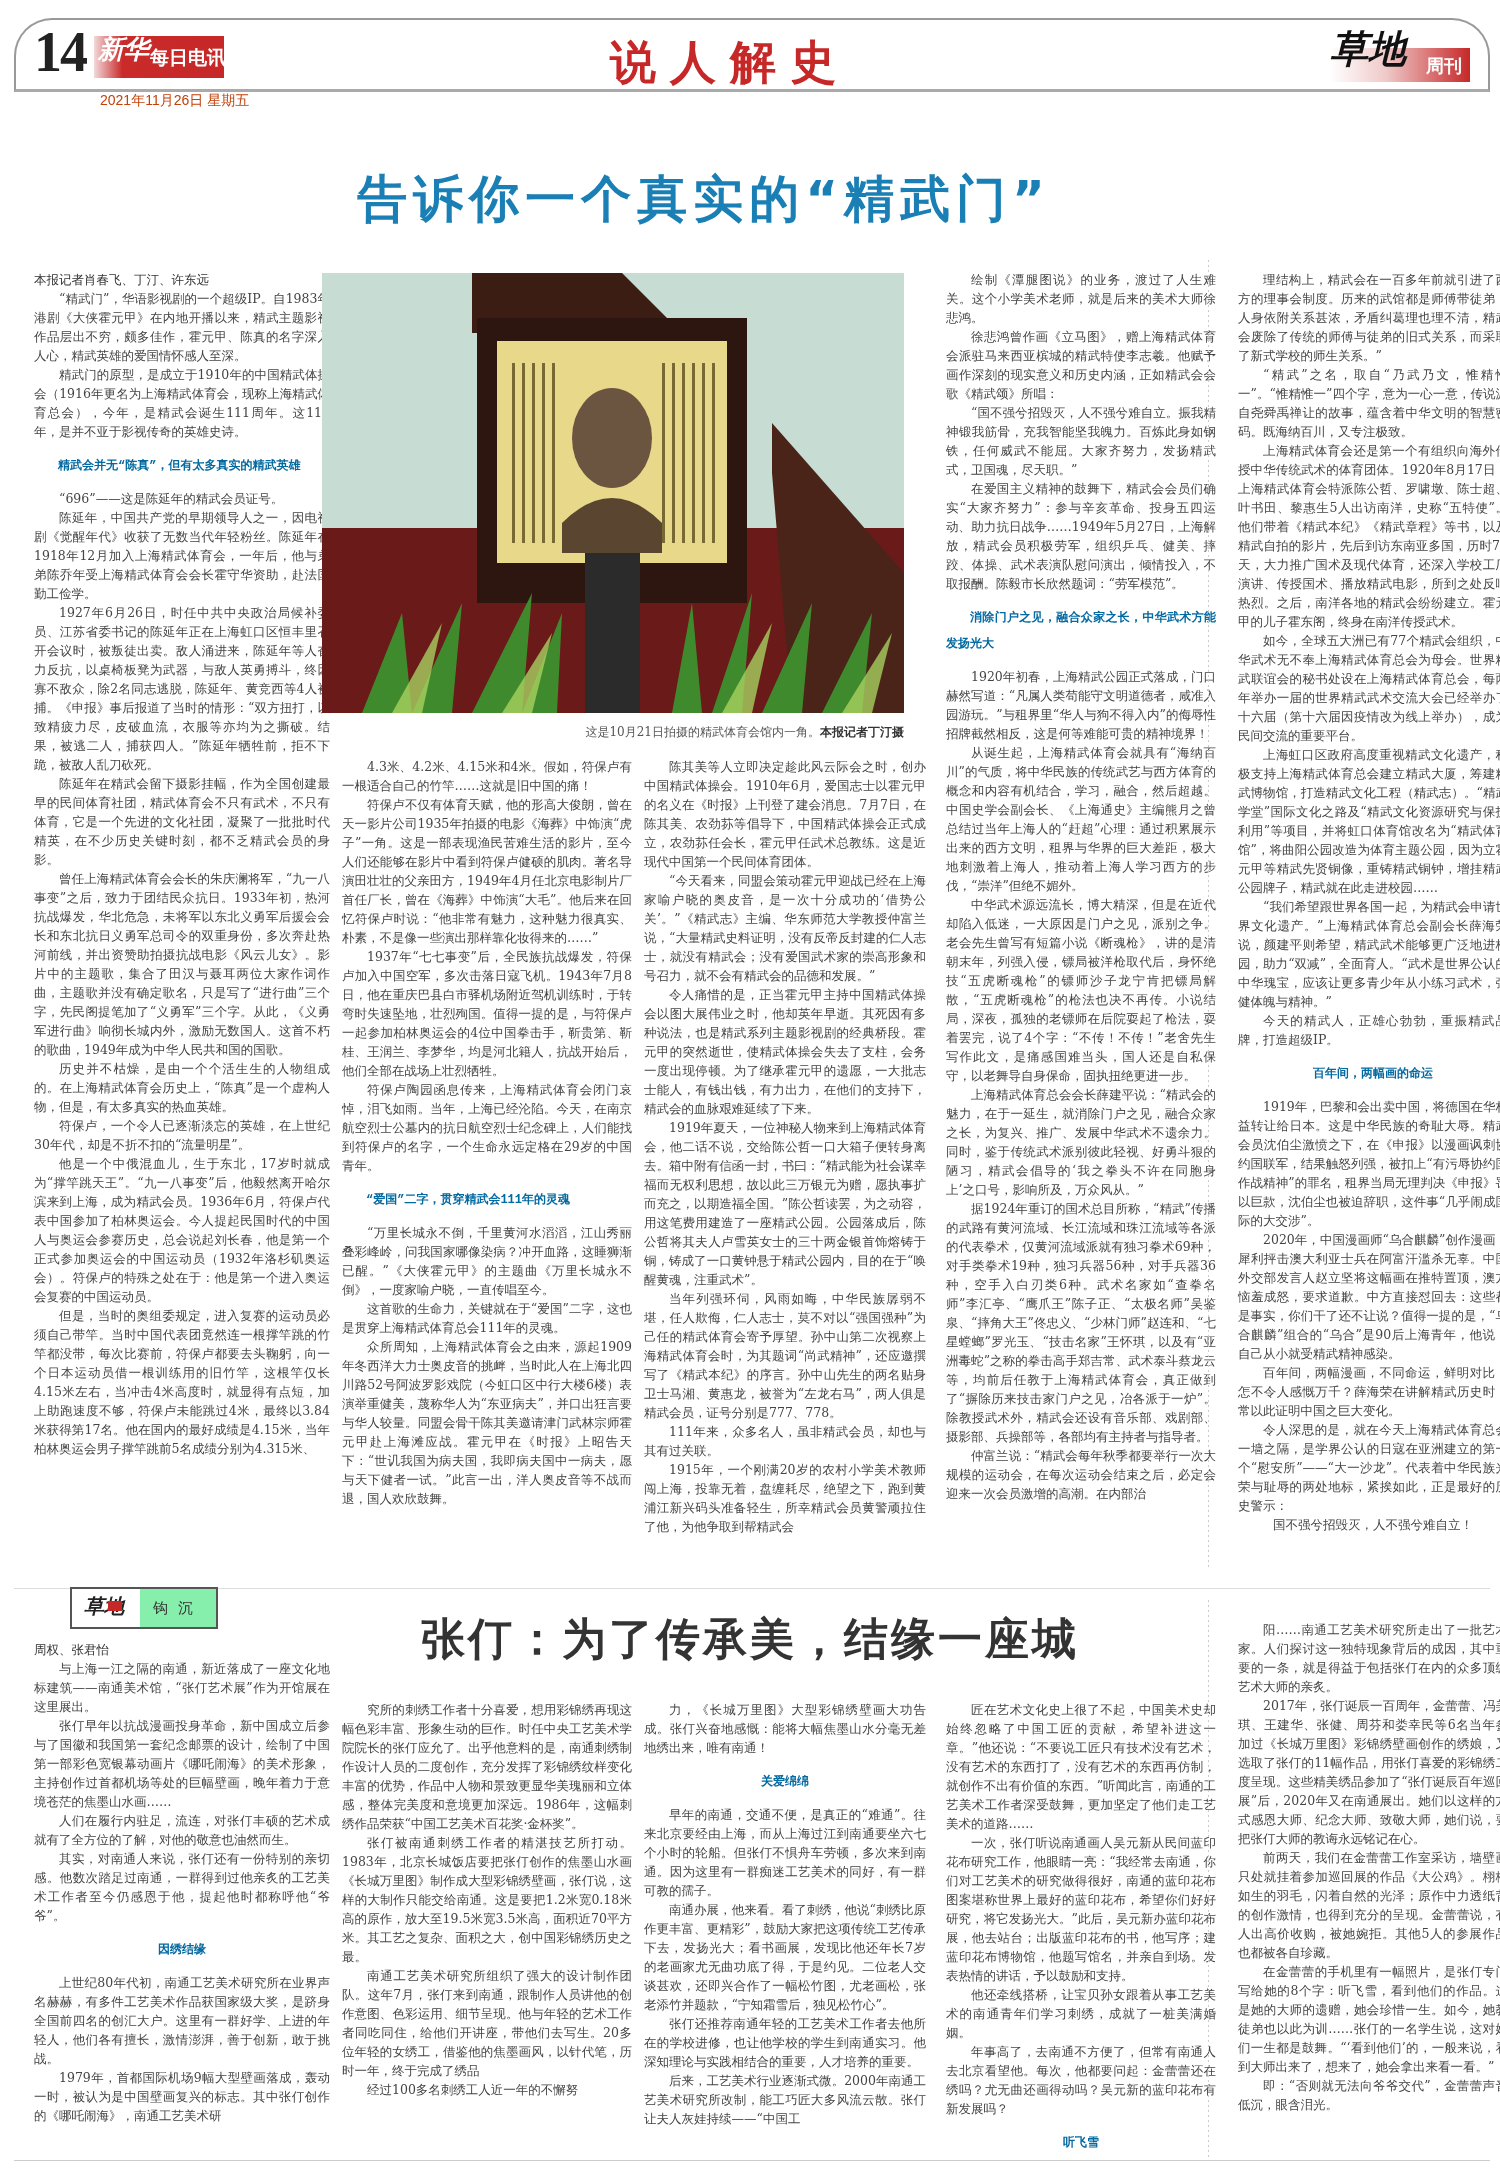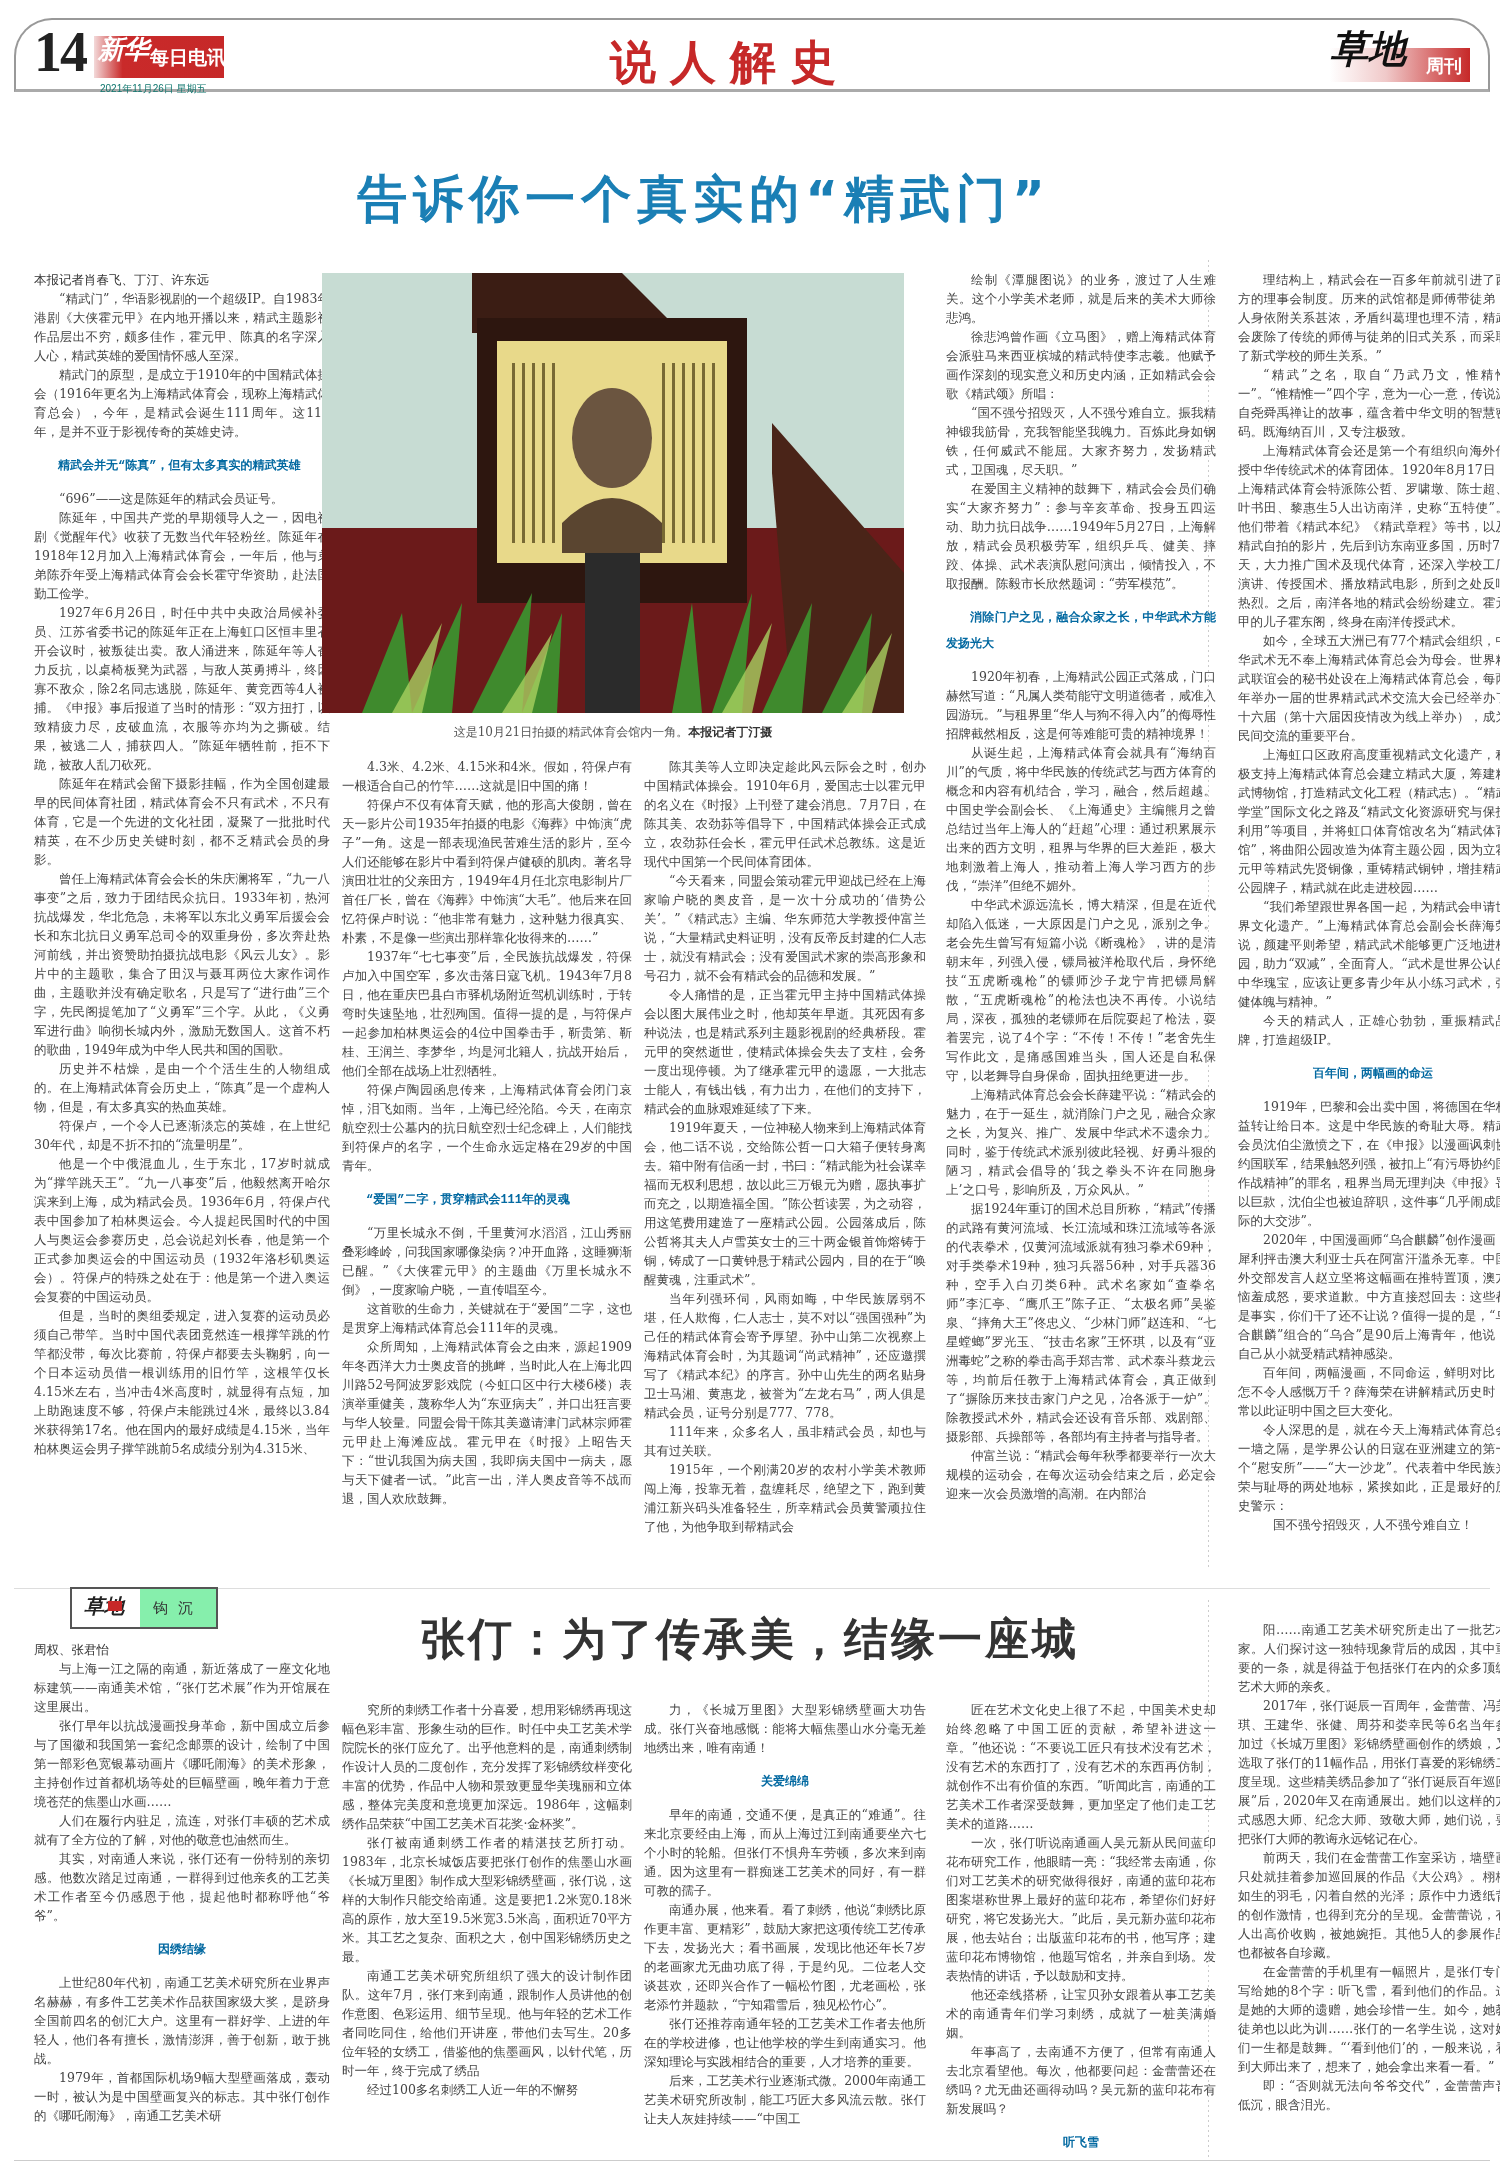--- a/index.html
+++ b/index.html
@@ -10,22 +10,22 @@
   .masthead { position: absolute; left: 14px; top: 18px; width: 1476px; height: 74px;
     border: 2px solid #999; border-radius: 38px 38px 0 0; border-bottom: 3px solid #aaa; }
   .page-num { position: absolute; left: 34px; top: 22px; font-family: "Liberation Serif", serif;
     font-weight: bold; font-size: 56px; line-height: 60px; color: #222; letter-spacing: -2px; }
   .brand-box { position: absolute; left: 94px; top: 36px; width: 130px; height: 42px;
     background: linear-gradient(90deg, #f3d9d9 0%, #c92a2a 22%, #c62828 100%); }
   .brand-main { position: absolute; left: 98px; top: 32px; font-family: "DejaVu Serif", serif;
     font-size: 26px; font-style: italic; font-weight: bold; color: #fff; letter-spacing: -1px; }
   .brand-sub { position: absolute; left: 150px; top: 45px; font-family: "DejaVu Sans", sans-serif;
     font-size: 19px; font-weight: bold; color: #fff; }
-  .date-line { position: absolute; left: 100px; top: 82px; font-family: "Liberation Sans", sans-serif;
-    font-size: 10px; color: #0f766e; }
+  .date-line { position: absolute; left: 100px; top: 92px; font-family: "Liberation Sans", sans-serif;
+    font-size: 14px; color: #c2410c; }
   .section-title { position: absolute; left: 610px; top: 32px; font-family: "DejaVu Serif", serif;
     font-weight: bold; font-size: 46px; color: #c62828; letter-spacing: 14px; }
   .weekly-logo { position: absolute; right: 30px; top: 24px; width: 150px; height: 70px; }
   .weekly-bg { position: absolute; right: 0; top: 24px; width: 140px; height: 34px;
     background: linear-gradient(90deg, rgba(255,255,255,0) 0%, #f0c9c9 40%, #c62828 100%); }
   .weekly-script { position: absolute; left: 10px; top: 0; font-family: "DejaVu Serif", serif;
     font-style: italic; font-weight: bold; font-size: 38px; color: #111; }
   .weekly-label { position: absolute; right: 8px; top: 30px; font-family: "DejaVu Sans", sans-serif;
     font-size: 18px; font-weight: bold; color: #fff; }
 
@@ -38,21 +38,21 @@
   .col { position: absolute; font-size: 12.5px; line-height: 19px; color: #444; text-align: justify; margin-left: 20px; }
   .col p { text-indent: 2em; margin: 0; }
   .byline { font-family: "DejaVu Sans", sans-serif; font-size: 12.5px; color: #333; margin-bottom: 10px; text-indent: 0 !important; }
   .subhead { font-family: Liberation Mono, monospace; font-weight: bold; font-size: 12px;
     color: #0369a1; line-height: 26px; margin: 12px 0 10px; text-indent: 2em; }
   .subhead.center { text-align: center; text-indent: 0; }
   .closing { text-align: center; text-indent: 0 !important; }
 
   .photo { position: absolute; left: 322px; top: 273px; width: 582px; height: 440px;
     overflow: hidden; background: #b8cfc5; }
-  .caption { position: absolute; left: 322px; top: 724px; width: 582px; text-align: center;
+  .caption { position: absolute; left: 322px; top: 724px; width: 582px; text-align: right;
     font-size: 12px; color: #555; }
   .caption b { font-family: "DejaVu Sans", sans-serif; color: #333; }
 
   .divider { position: absolute; left: 14px; top: 1588px; width: 1476px; height: 1px; background: #ddd; }
 
   
   .column-tag { position: absolute; left: 70px; top: 1587px; width: 148px; height: 42px;
     border: 2px solid #555; display: flex; }
   .tag-logo { width: 68px; height: 100%; background: #fff; position: relative; }
   .tag-logo span { position: absolute; left: 12px; top: 4px; font-style: italic; font-size: 20px; font-weight: bold; color: #222; }

